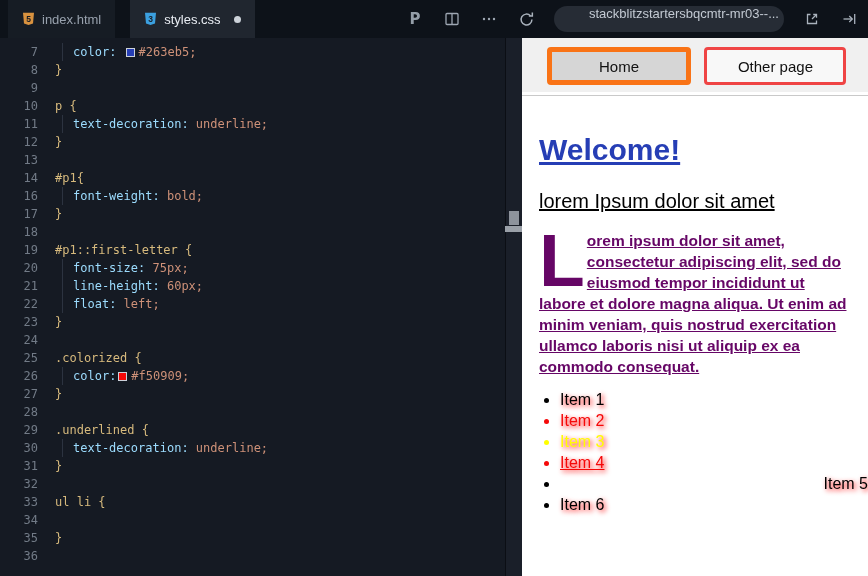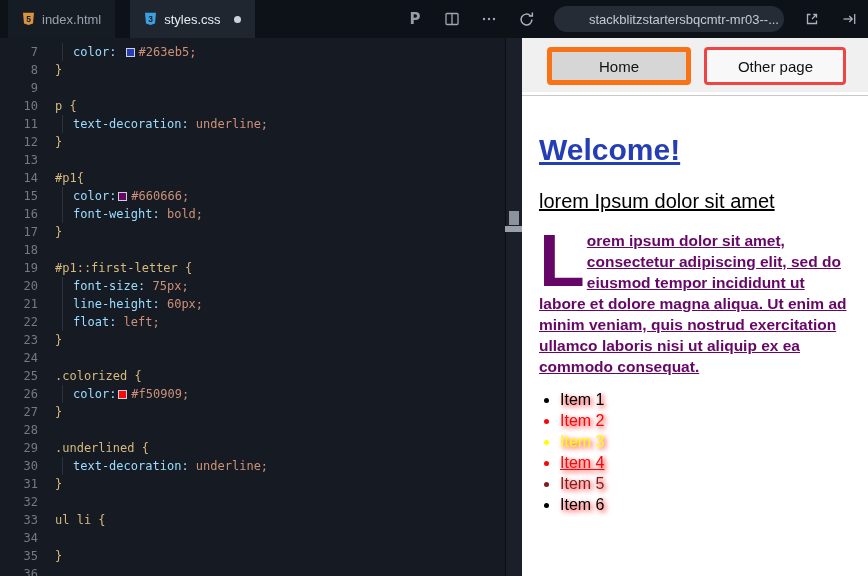--- a/index.html
+++ b/index.html
@@ -14,21 +14,21 @@
   .tab { display:flex; align-items:center; gap:7px; padding:0 14px; height:38px;
          background:#161c24; color:#98a1ad; font-size:13px; cursor:pointer; }
   .tab:first-child { margin-left:8px; margin-right:15px; }
   .tab.active { background:#20262f; color:#e9edf3; }
   .tab svg { display:block; }
   .dot { width:7px; height:7px; border-radius:50%; background:#ccd2d9; margin-left:6px; }
 
   .toolbar { display:flex; align-items:center; gap:19px; padding-right:10px; }
   .tb-icon { display:flex; align-items:center; justify-content:center; width:18px; height:18px; cursor:pointer; }
   .prettier { color:#949ea8; font-weight:700; font-size:15px; font-family:"DejaVu Sans", sans-serif; }
-  .url-pill { display:flex; align-items:center; gap:24px; height:26px; padding:0 14px 0 11px;
+  .url-pill { display:flex; align-items:flex-start; gap:24px; height:26px; padding:0 14px 0 11px;
               background:#262c35; border-radius:13px; color:#c3cad3; font-size:13px;
               max-width:230px; white-space:nowrap; cursor:pointer; }
 
   
   .editor { position:absolute; left:0; top:38px; width:522px; height:538px;
             background:#151a23; font-family:"DejaVu Sans Mono", monospace; font-size:12px;
             overflow:hidden; }
   .code-lines { padding-top:5px; }
   .line { display:flex; height:18px; line-height:18px; white-space:pre; }
   .ln { width:38px; text-align:right; color:#727b87; flex:0 0 38px; }
@@ -137,21 +137,20 @@
   <div class="editor">
     <div class="code-lines">
         <div class="line"><div class="ln">7</div><div class="lc"><span class="tok-guide"></span><span class="tok-prop">color</span><span class="tok-prop">: </span><span class="tok-swatch" style="background: rgb(38, 62, 181);"></span><span class="tok-val">#263eb5;</span></div></div>
         <div class="line"><div class="ln">8</div><div class="lc"><span class="tok-sel">}</span></div></div>
         <div class="line"><div class="ln">9</div><div class="lc"></div></div>
         <div class="line"><div class="ln">10</div><div class="lc"><span class="tok-sel">p {</span></div></div>
         <div class="line"><div class="ln">11</div><div class="lc"><span class="tok-guide"></span><span class="tok-prop">text-decoration</span><span class="tok-prop">: </span><span class="tok-val">underline;</span></div></div>
         <div class="line"><div class="ln">12</div><div class="lc"><span class="tok-sel">}</span></div></div>
         <div class="line"><div class="ln">13</div><div class="lc"></div></div>
         <div class="line"><div class="ln">14</div><div class="lc"><span class="tok-sel">#p1{</span></div></div>
-        <div class="line"><div class="ln">15</div><div class="lc"><span class="tok-guide"></span><span class="tok-prop">color</span><span class="tok-prop">:</span><span class="tok-swatch" style="background: rgb(102, 6, 102);"></span><span class="tok-val">#660666;</span></div></div>
         <div class="line"><div class="ln">16</div><div class="lc"><span class="tok-guide"></span><span class="tok-prop">font-weight</span><span class="tok-prop">: </span><span class="tok-val">bold;</span></div></div>
         <div class="line"><div class="ln">17</div><div class="lc"><span class="tok-sel">}</span></div></div>
         <div class="line"><div class="ln">18</div><div class="lc"></div></div>
         <div class="line"><div class="ln">19</div><div class="lc"><span class="tok-sel">#p1::first-letter {</span></div></div>
         <div class="line"><div class="ln">20</div><div class="lc"><span class="tok-guide"></span><span class="tok-prop">font-size</span><span class="tok-prop">: </span><span class="tok-val">75px;</span></div></div>
         <div class="line"><div class="ln">21</div><div class="lc"><span class="tok-guide"></span><span class="tok-prop">line-height</span><span class="tok-prop">: </span><span class="tok-val">60px;</span></div></div>
         <div class="line"><div class="ln">22</div><div class="lc"><span class="tok-guide"></span><span class="tok-prop">float</span><span class="tok-prop">: </span><span class="tok-val">left;</span></div></div>
         <div class="line"><div class="ln">23</div><div class="lc"><span class="tok-sel">}</span></div></div>
         <div class="line"><div class="ln">24</div><div class="lc"></div></div>
         <div class="line"><div class="ln">25</div><div class="lc"><span class="tok-sel">.colorized {</span></div></div>
@@ -180,18 +179,18 @@
     </div>
     <hr class="pv-hr">
     <h1 class="pv-h1" style="color: rgb(38, 62, 181);">Welcome!</h1>
     <p class="pv-sub">lorem Ipsum dolor sit amet</p>
     <p class="pv-p1" style="color: rgb(102, 6, 102);"><span class="dropcap">L</span><span>orem ipsum dolor sit amet, consectetur adipiscing elit, sed do eiusmod tempor incididunt ut labore et dolore magna aliqua. Ut enim ad minim veniam, quis nostrud exercitation ullamco laboris nisi ut aliquip ex ea commodo consequat.</span></p>
     <ul class="pv-list">
         <li style="color: rgb(0, 0, 0); text-shadow: rgb(255, 0, 0) 2px 2px 5px;">Item 1</li>
         <li style="color: rgb(245, 9, 9); text-shadow: rgb(255, 0, 0) 2px 2px 5px;">Item 2</li>
         <li style="color: rgb(255, 255, 0); text-shadow: rgb(255, 0, 0) 2px 2px 5px;">Item 3</li>
         <li style="color: rgb(245, 9, 9); text-shadow: rgb(255, 0, 0) 2px 2px 5px; text-decoration: underline;">Item 4</li>
-        <li style="color: #7f1d1d; text-shadow: rgb(255, 0, 0) 2px 2px 5px;">Item 5</li>
+        <li style="color: #000000; text-shadow: rgb(255, 0, 0) 2px 2px 5px; text-align: right;">Item 5</li>
         <li style="color: rgb(0, 0, 0); text-shadow: rgb(255, 0, 0) 2px 2px 5px;">Item 6</li>
       </ul>
   </div>
 
 </div>
 
 </body></html>

